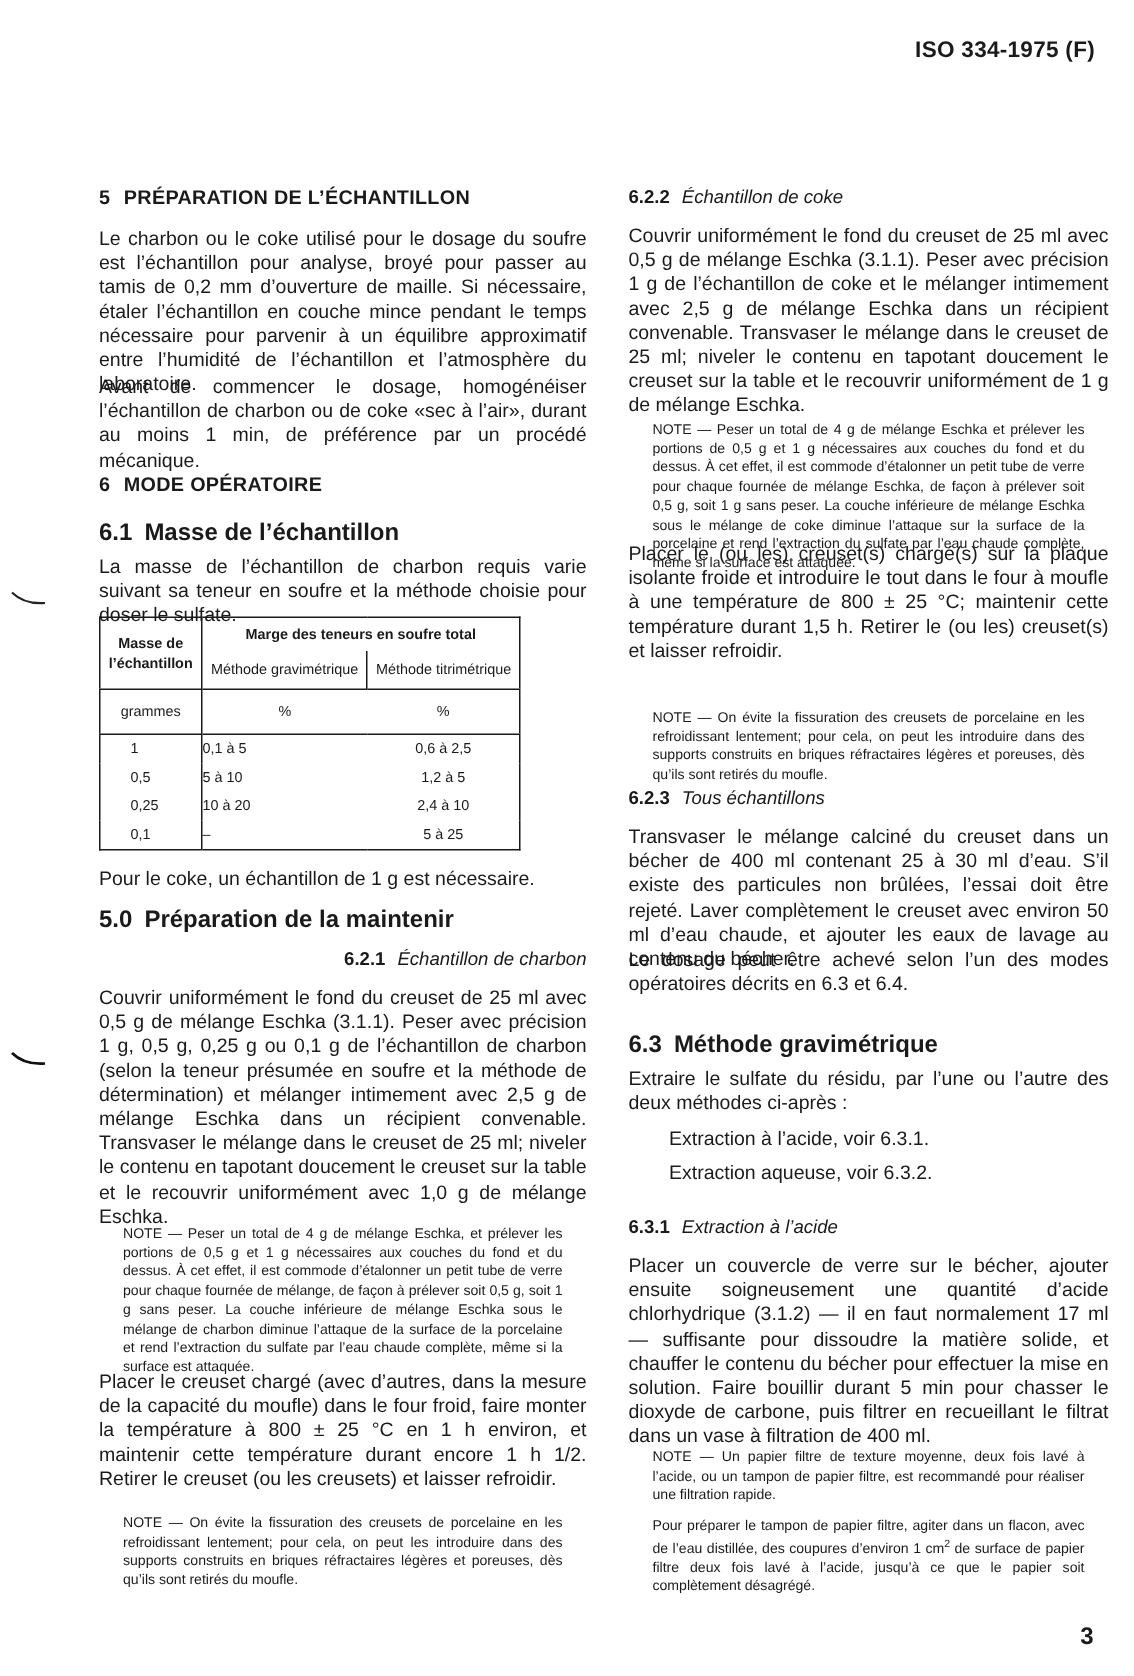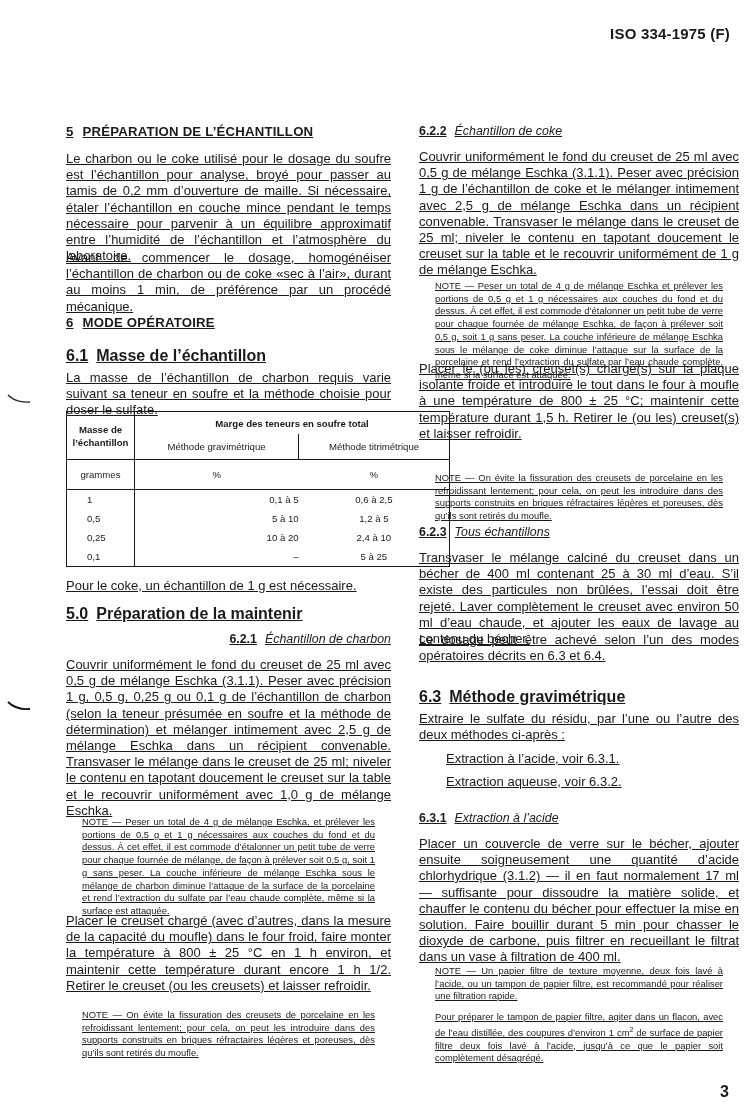--- a/index.html
+++ b/index.html
@@ -8,54 +8,54 @@
     font-family: "Liberation Sans", "DejaVu Sans", sans-serif;
     color: #1a1a1a;
   }
   .header {
     position: absolute; top: 25px; right: 26px;
     font-weight: bold; font-size: 15px; letter-spacing: 0.2px;
   }
   .col { position: absolute; top: 0; }
   .col-left { left: 66px; width: 325px; }
   .col-right { left: 419px; width: 320px; }
-  .abs { position: absolute; left: 0; right: 0; text-decoration: underline; }
+  .abs { position: absolute; left: 0; right: 0; }
   .h1 { font-weight: bold; font-size: 13.2px; letter-spacing: 0.2px; }
   .h1 .num { margin-right: 9px; }
   .h2 { font-weight: bold; font-size: 16px; }
   .h2 .num { margin-right: 8px; }
   .h3 { font-size: 12.4px; }
   .h3 .num { font-weight: bold; margin-right: 8px; }
   .h3 .ttl { font-style: italic; }
   .p {
     font-size: 13px; line-height: 16.2px; text-align: justify;
     text-align-last: left; margin: 0;
   }
   .note {
     font-size: 9.4px; line-height: 12.7px; text-align: justify;
     text-align-last: left; margin: 16px;
   }
   .indent { padding-left: 27px; }
   table.mass {
-    position: absolute; left: 0; width: 384px;
+    position: absolute; left: 0; width: 281px;
     border-collapse: collapse; font-size: 9.6px;
     border: 1.6px solid #1a1a1a;
   }
   table.mass td { padding: 0; vertical-align: middle; }
   .th-mass { font-weight: bold; text-align: center; border-right: 1.6px solid #1a1a1a; width: 67px; height: 47px; line-height: 13px; }
   .th-marge { font-weight: bold; text-align: center; height: 22px; }
   .th-sub { text-align: center; height: 24px; }
   .th-sub.left { border-right: 1px solid #1a1a1a; }
   .unit-row td { border-top: 1.6px solid #1a1a1a; height: 29px; text-align: center; }
   .unit-row td.first { border-right: 1.6px solid #1a1a1a; }
   .body-row td { height: 19px; }
   .body-row td.first { border-right: 1.6px solid #1a1a1a; padding-left: 20px; }
   .body-first td { border-top: 1.6px solid #1a1a1a; padding-top: 8px; }
   .body-last td { padding-bottom: 6px; }
-  .body-row td.c2 { text-align: right; }
+  .body-row td.c2 { text-align: left; }
   .body-row td.c3 { text-align: center; }
   .page-number {
     position: absolute; right: 27px; top: 1083px;
     font-weight: bold; font-size: 16px;
   }
   .scan-mark { position: absolute; left: 6px; width: 28px; height: 12px; }
 </style>
 </head>
 <body>
 

